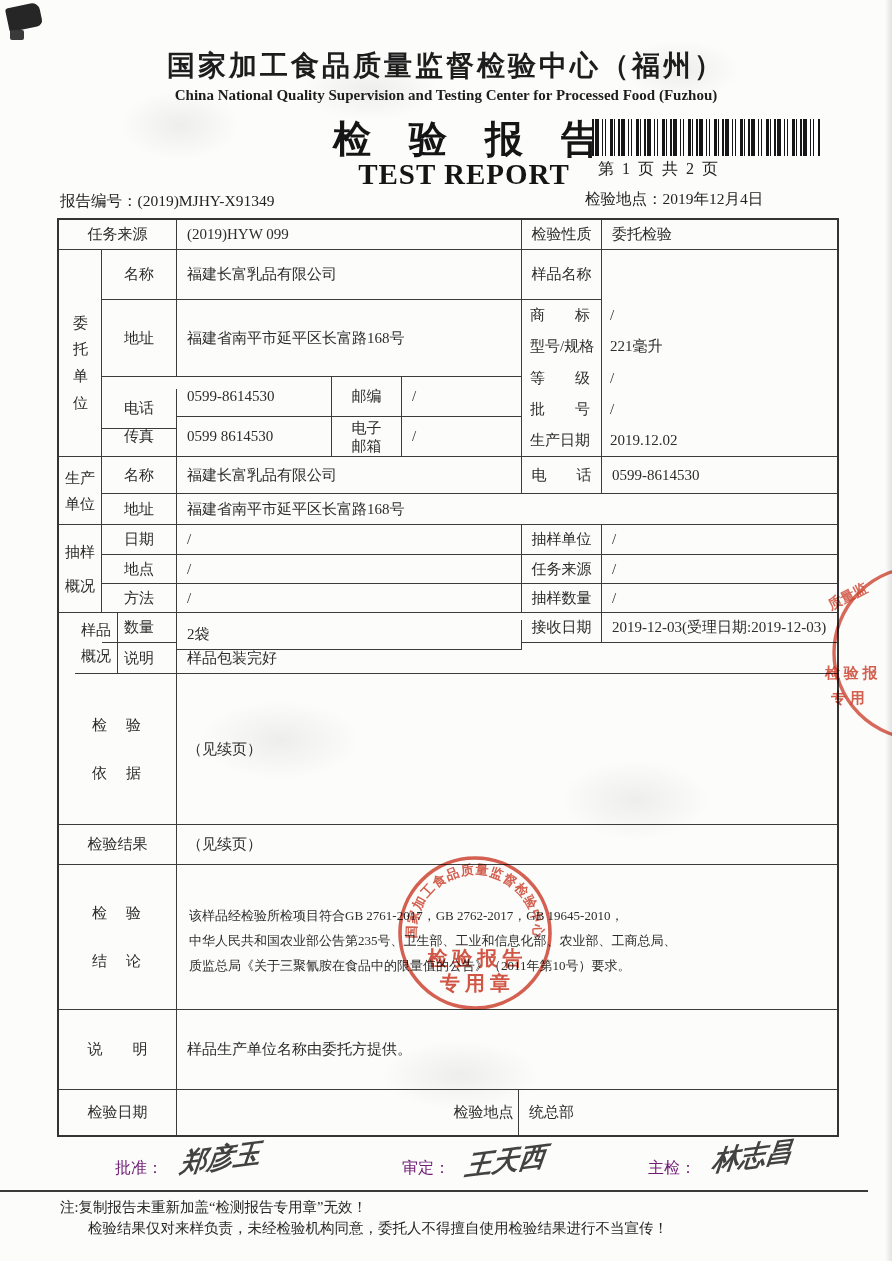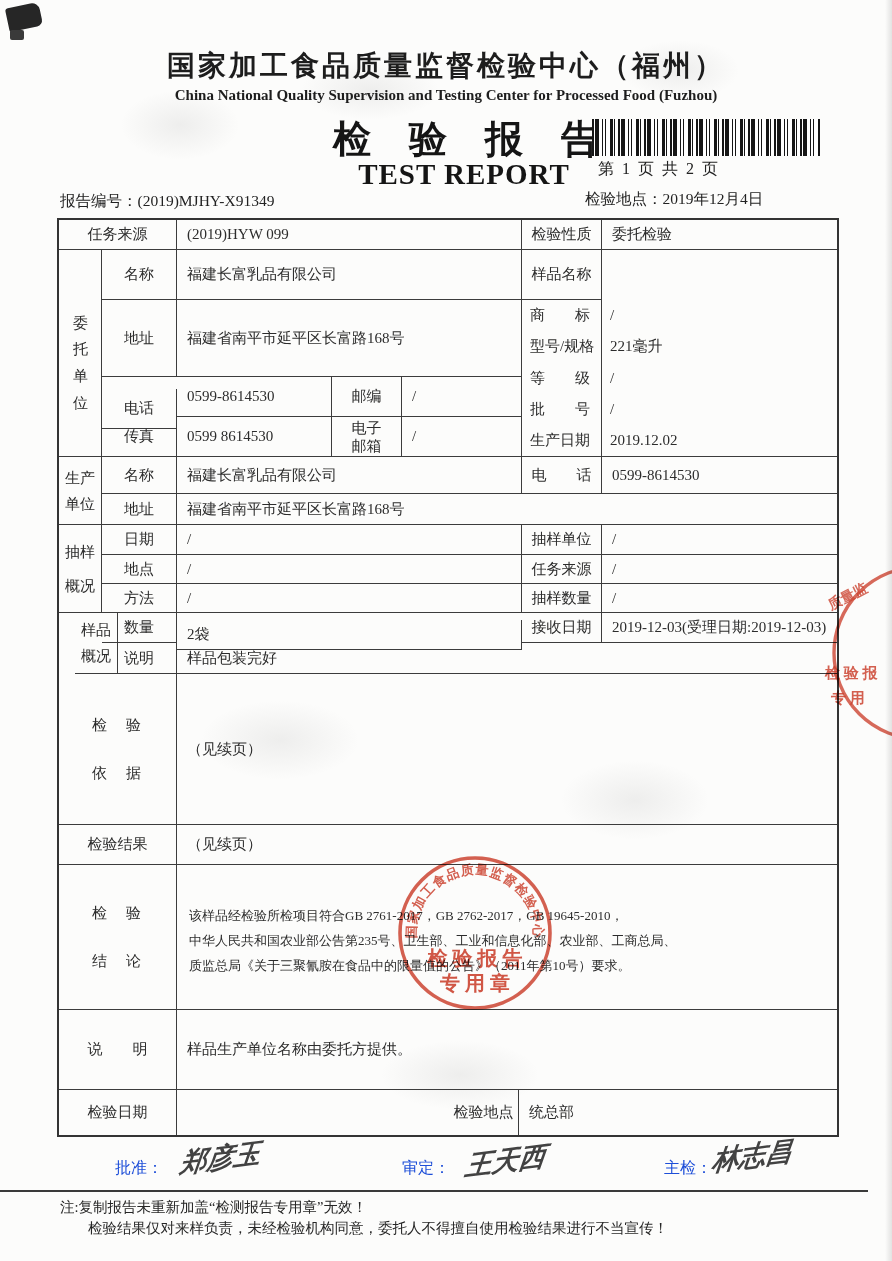--- a/index.html
+++ b/index.html
@@ -28,21 +28,21 @@
   .vert{writing-mode:vertical-rl;text-orientation:upright;justify-content:center;}
   .wrap2{justify-content:center;}
   .wrap2 span{display:block;width:34px;text-align:center;word-break:break-all;margin:auto;}
   .ml{white-space:pre-line;justify-content:center;text-align:center;line-height:48px;letter-spacing:2px;}
   .stack{flex-direction:column;align-items:stretch;padding:0;}
   .stack div{flex:1;display:flex;align-items:center;padding-left:8px;}
   .concl{font-size:13px;line-height:25px;padding:8px 6px 2px 12px;align-items:center;}
   
   .stamp{mix-blend-mode:multiply;pointer-events:none;}
   
-  .sigrow{font-size:16px;color:#1d4ed8;}
+  .sigrow{font-size:16px;color:#701a75;}
   .sig{font-style:italic;font-weight:bold;font-size:27px;color:#222;transform:rotate(-7deg) skewX(-14deg);opacity:.85;}
   .noteline{font-size:14.5px;color:#262626;}
   .corner{left:7px;top:5px;width:34px;height:24px;background:#262626;transform:rotate(-12deg);border-radius:3px 8px 6px 2px;}
   .corner2{left:10px;top:30px;width:14px;height:10px;background:#3a3a3a;border-radius:2px;}
   .edgeShade{right:0;top:0;width:7px;height:100%;background:linear-gradient(90deg,rgba(0,0,0,0),rgba(0,0,0,.10));}
 </style>
 </head>
 <body>
 
 <div id="page">
@@ -181,20 +181,20 @@
     <circle cx="103" cy="95" r="86" fill="none" stroke="#cf4532" stroke-width="3.4" opacity="0.8"></circle>
     <text x="14" y="52" font-size="14" font-weight="bold" fill="#cf4532" opacity="0.8" transform="rotate(-27 14 52)">质量监</text>
     <text x="8" y="120" font-size="15" font-weight="bold" fill="#cf4532" opacity="0.85">检 验 报</text>
     <text x="14" y="145" font-size="15" font-weight="bold" fill="#cf4532" opacity="0.85">专 用</text>
   </svg>
 
   <div class="abs sigrow" style="left:115px;top:1158px;">批准：</div>
   <div class="abs sig" style="left:180px;top:1140px;">郑彦玉</div>
   <div class="abs sigrow" style="left:402px;top:1158px;">审定：</div>
   <div class="abs sig" style="left:465px;top:1143px;">王天西</div>
-  <div class="abs sigrow" style="left:648px;top:1158px;margin-left:16px;">主检：</div>
+  <div class="abs sigrow" style="left:648px;top:1158px;">主检：</div>
   <div class="abs sig" style="left:712px;top:1138px;">林志昌</div>
 
   <div class="abs" style="left:0;top:1190px;width:868px;height:2px;background:#3a3a3a;"></div>
   <div class="abs noteline" style="left:60px;top:1198px;">注:复制报告未重新加盖“检测报告专用章”无效！</div>
   <div class="abs noteline" style="left:88px;top:1219px;">检验结果仅对来样负责，未经检验机构同意，委托人不得擅自使用检验结果进行不当宣传！</div>
 
 </div>
 
 </body></html>

